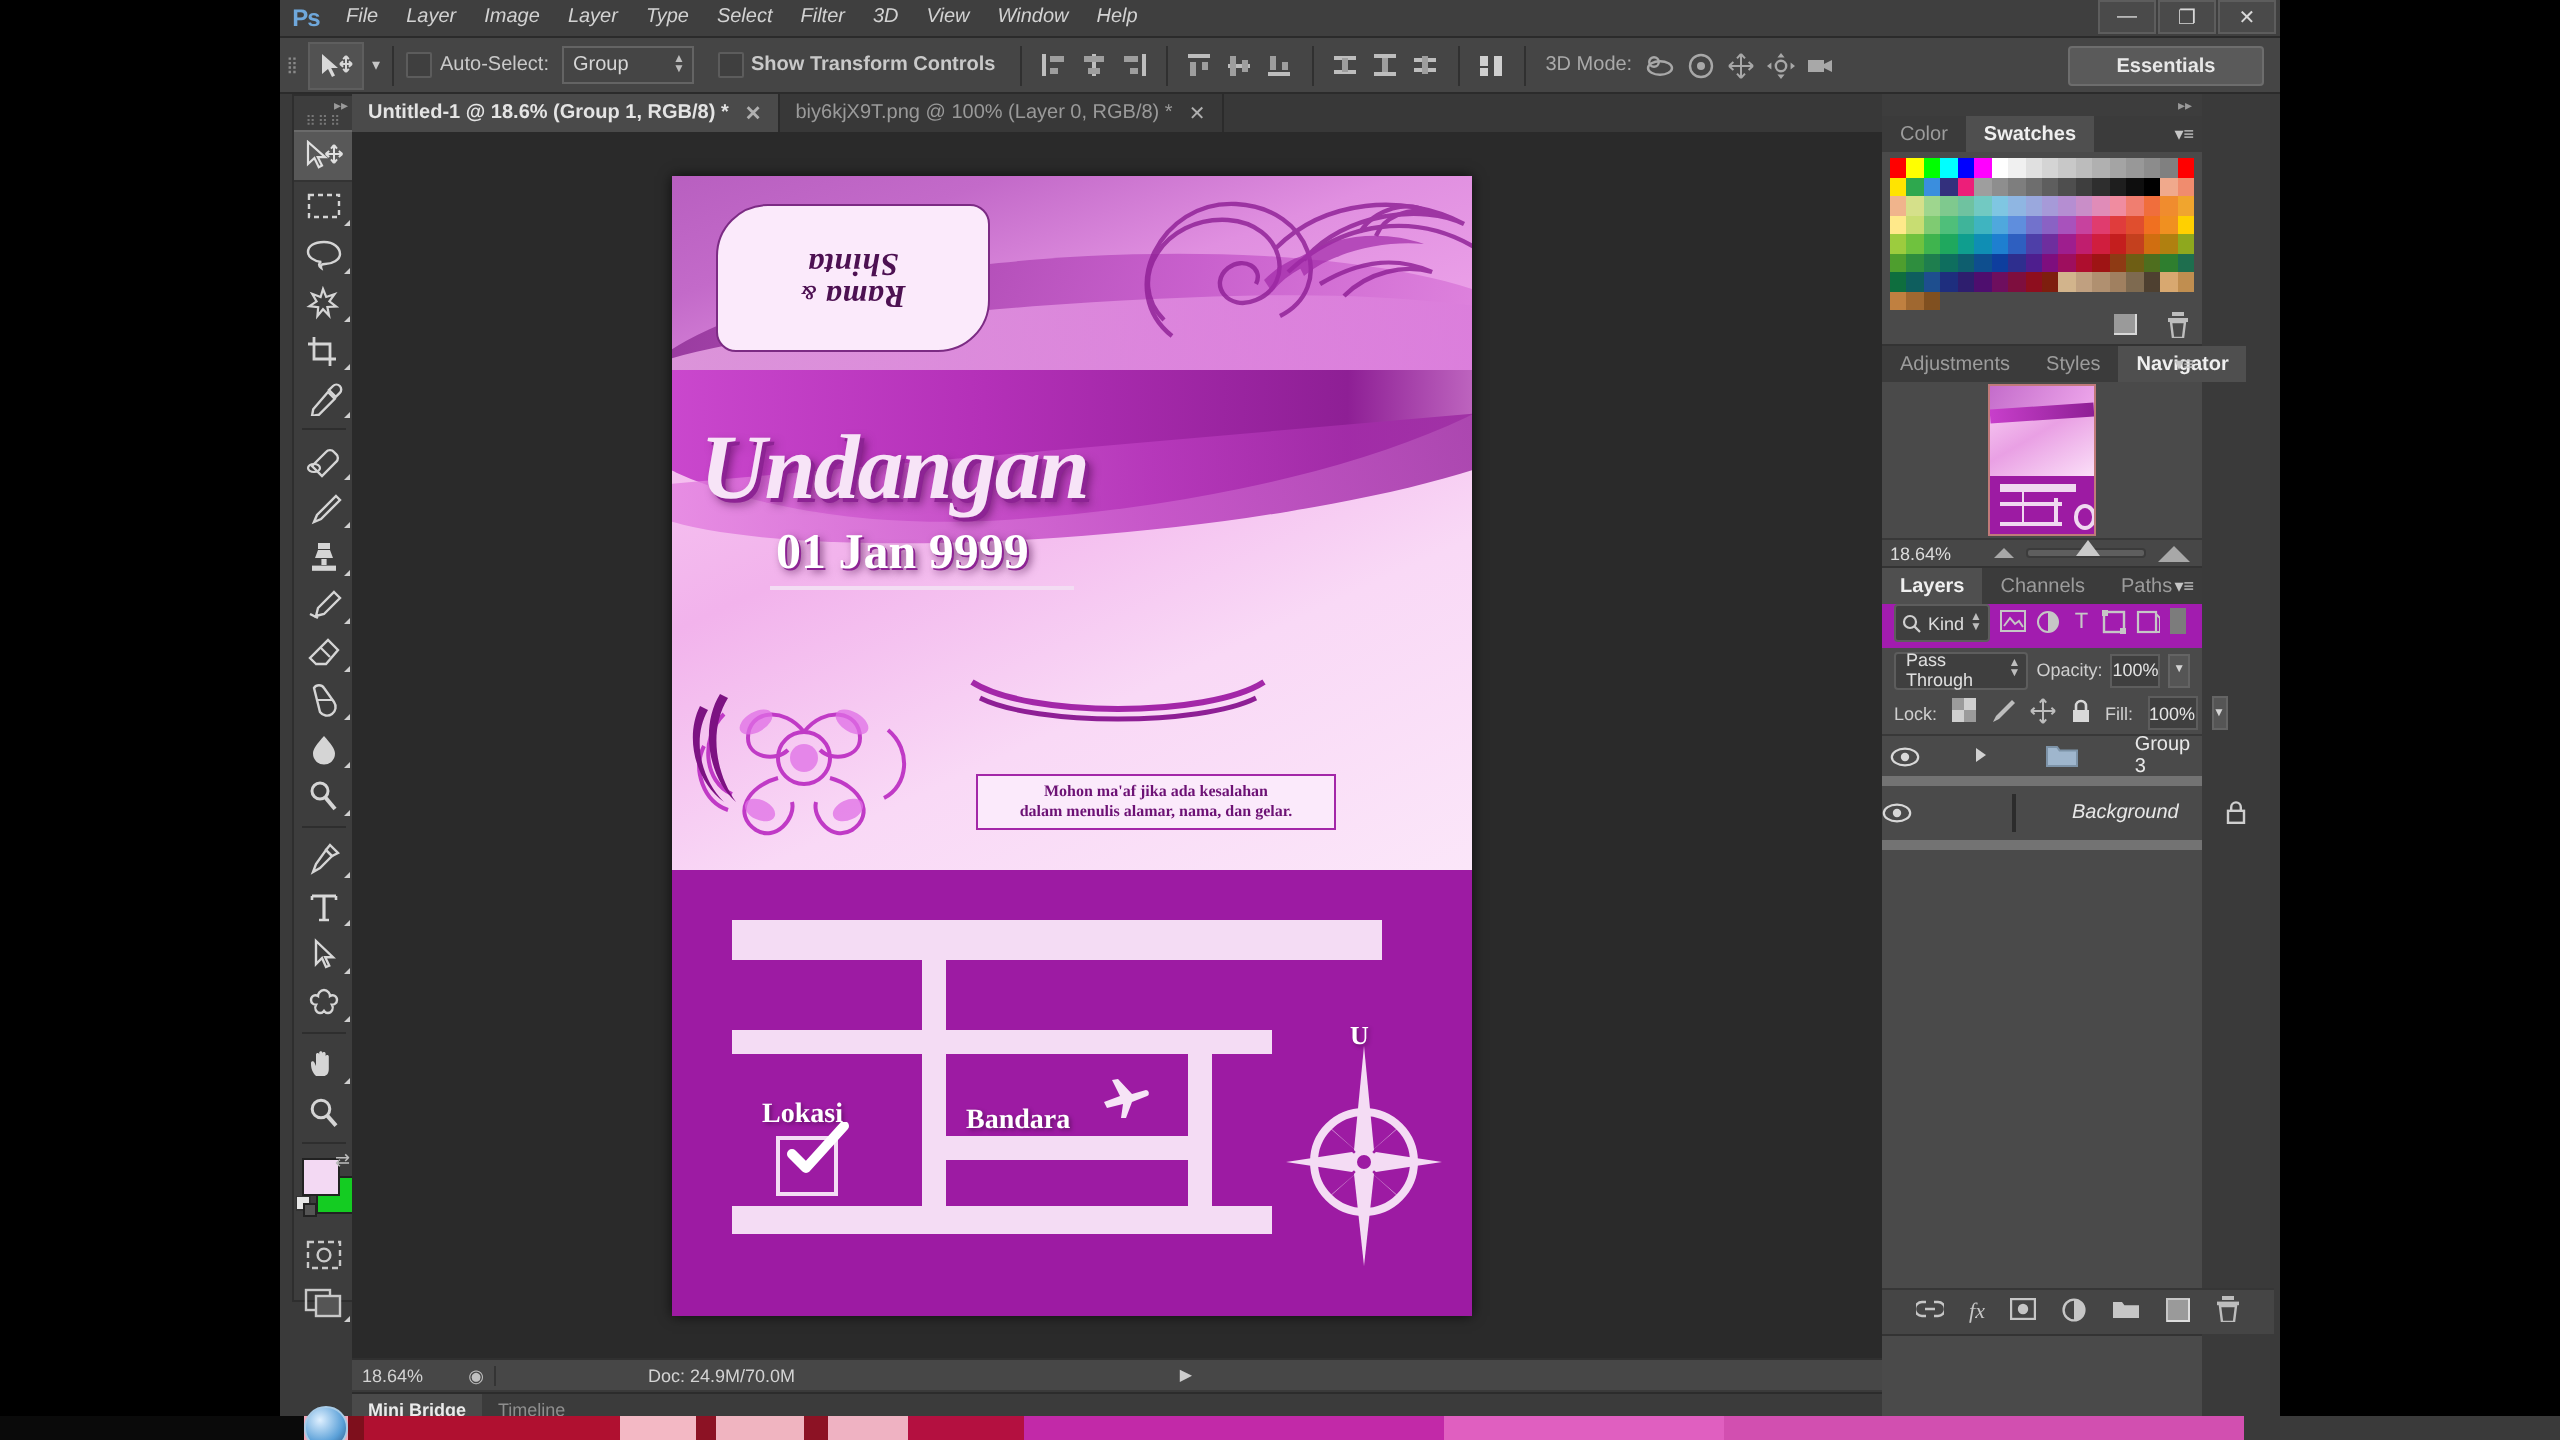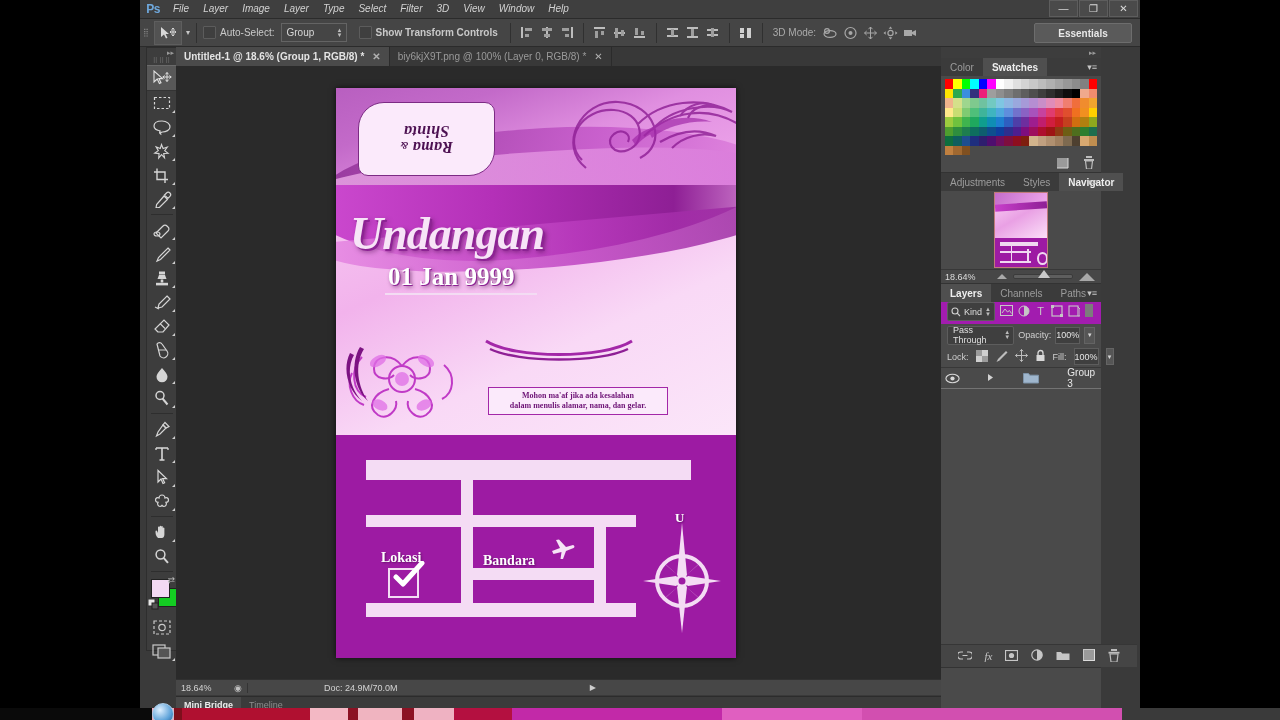--- a/index.html
+++ b/index.html
@@ -183,21 +183,21 @@
   .blend-sel span{color:#e0e0e0;font-size:9px;}
   .lbl{color:#cfcfcf;font-size:9px;}
   .numbox{width:30px;height:15px;background:#3f3f3f;border:1px solid #5d5d5d;color:#e4e4e4;
           font-size:9px;display:flex;align-items:center;justify-content:center;}
   .numarrow{width:14px;height:15px;background:#555;border:1px solid #646464;display:flex;
             align-items:center;justify-content:center;color:#d4d4d4;font-size:6px;}
 
   .lockrow{height:21px;display:flex;align-items:center;gap:7px;padding:0 6px;border-bottom:1px solid #383838;}
   .lockico{color:#bdbdbd;font-size:10px;}
 
-  .layerrow{height:20px;display:flex;align-items:center;border-bottom:1px solid #737373;background:#4a4a4a;gap:24px;}
+  .layerrow{height:20px;display:flex;align-items:center;border-bottom:5px solid #737373;background:#4a4a4a;gap:24px;}
   .layerrow.sel{background:#6d7f96;}
   .eye{width:24px;display:flex;align-items:center;justify-content:center;}
   .expander{width:12px;color:#d2d2d2;font-size:7px;}
   .folder{width:18px;display:flex;align-items:center;justify-content:center;}
   .lname{font-size:10px;color:#e8e8e8;padding-left:4px;}
   .lname.italic{font-style:italic;}
   .thumb-white{width:22px;height:17px;background:#fff;border:1px solid #2c2c2c;margin-left:2px;}
   .locki{margin-left:auto;padding-right:8px;color:#c9c9c9;font-size:9px;}
 
   .layers-foot{position:absolute;left:0;bottom:0;width:196px;height:22px;background:#454545;
@@ -991,20 +991,35 @@
             <div class="expander"><svg width="7" height="9">
                 <path d="M1 1 L6 4.5 L1 8 Z" fill="#d2d2d2"></path>
               </svg></div>
             <div class="folder">
               <svg width="16" height="12">
                 <path d="M0.5 11 V1.5 h5 l1.3 1.7 h8.7 V11 Z" fill="#9fb6cd" stroke="#7d93a8"></path>
               </svg>
             </div>
             <div class="lname">Group 3</div>
           </div>
+          <div class="layerrow" style="height: 27px;">
+            <div class="eye">
+              <svg width="15" height="11">
+                <ellipse cx="7.5" cy="5.5" rx="6.6" ry="4.2" fill="none" stroke="#d8d8d8" stroke-width="1.1"></ellipse>
+                <circle cx="7.5" cy="5.5" r="2.1" fill="#d8d8d8"></circle>
+              </svg>
+            </div>
+            <div class="expander"></div>
+            <div class="thumb-white"></div>
+            <div class="lname italic">Background</div>
+            <div class="locki"><svg width="10" height="12">
+                <path d="M2.6 5.4 V3.6 a2.4 2.4 0 0 1 4.8 0 v1.8" fill="none" stroke="#cfcfcf" stroke-width="1.2"></path>
+                <rect x="1" y="5.4" width="8" height="6" fill="none" stroke="#cfcfcf" stroke-width="1.2"></rect>
+              </svg></div>
+          </div>
         </div>
 
       <div class="layers-foot">
         <span><svg width="14" height="11">
               <path d="M5 2 H3 a3.2 3.2 0 0 0 0 7 h2 M9 2 h2 a3.2 3.2 0 0 1 0 7 H9 M4.5 5.5 h5" fill="none" stroke="#c6c6c6" stroke-width="1.2"></path>
             </svg></span>
         <span style="font-style:italic;font-family:'Liberation Serif',serif;">fx</span>
         <span><svg width="13" height="11">
               <rect x="0.5" y="0.5" width="12" height="10" fill="none" stroke="#c6c6c6" stroke-width="1.2"></rect>
               <circle cx="6.5" cy="5.5" r="2.6" fill="#c6c6c6"></circle>

